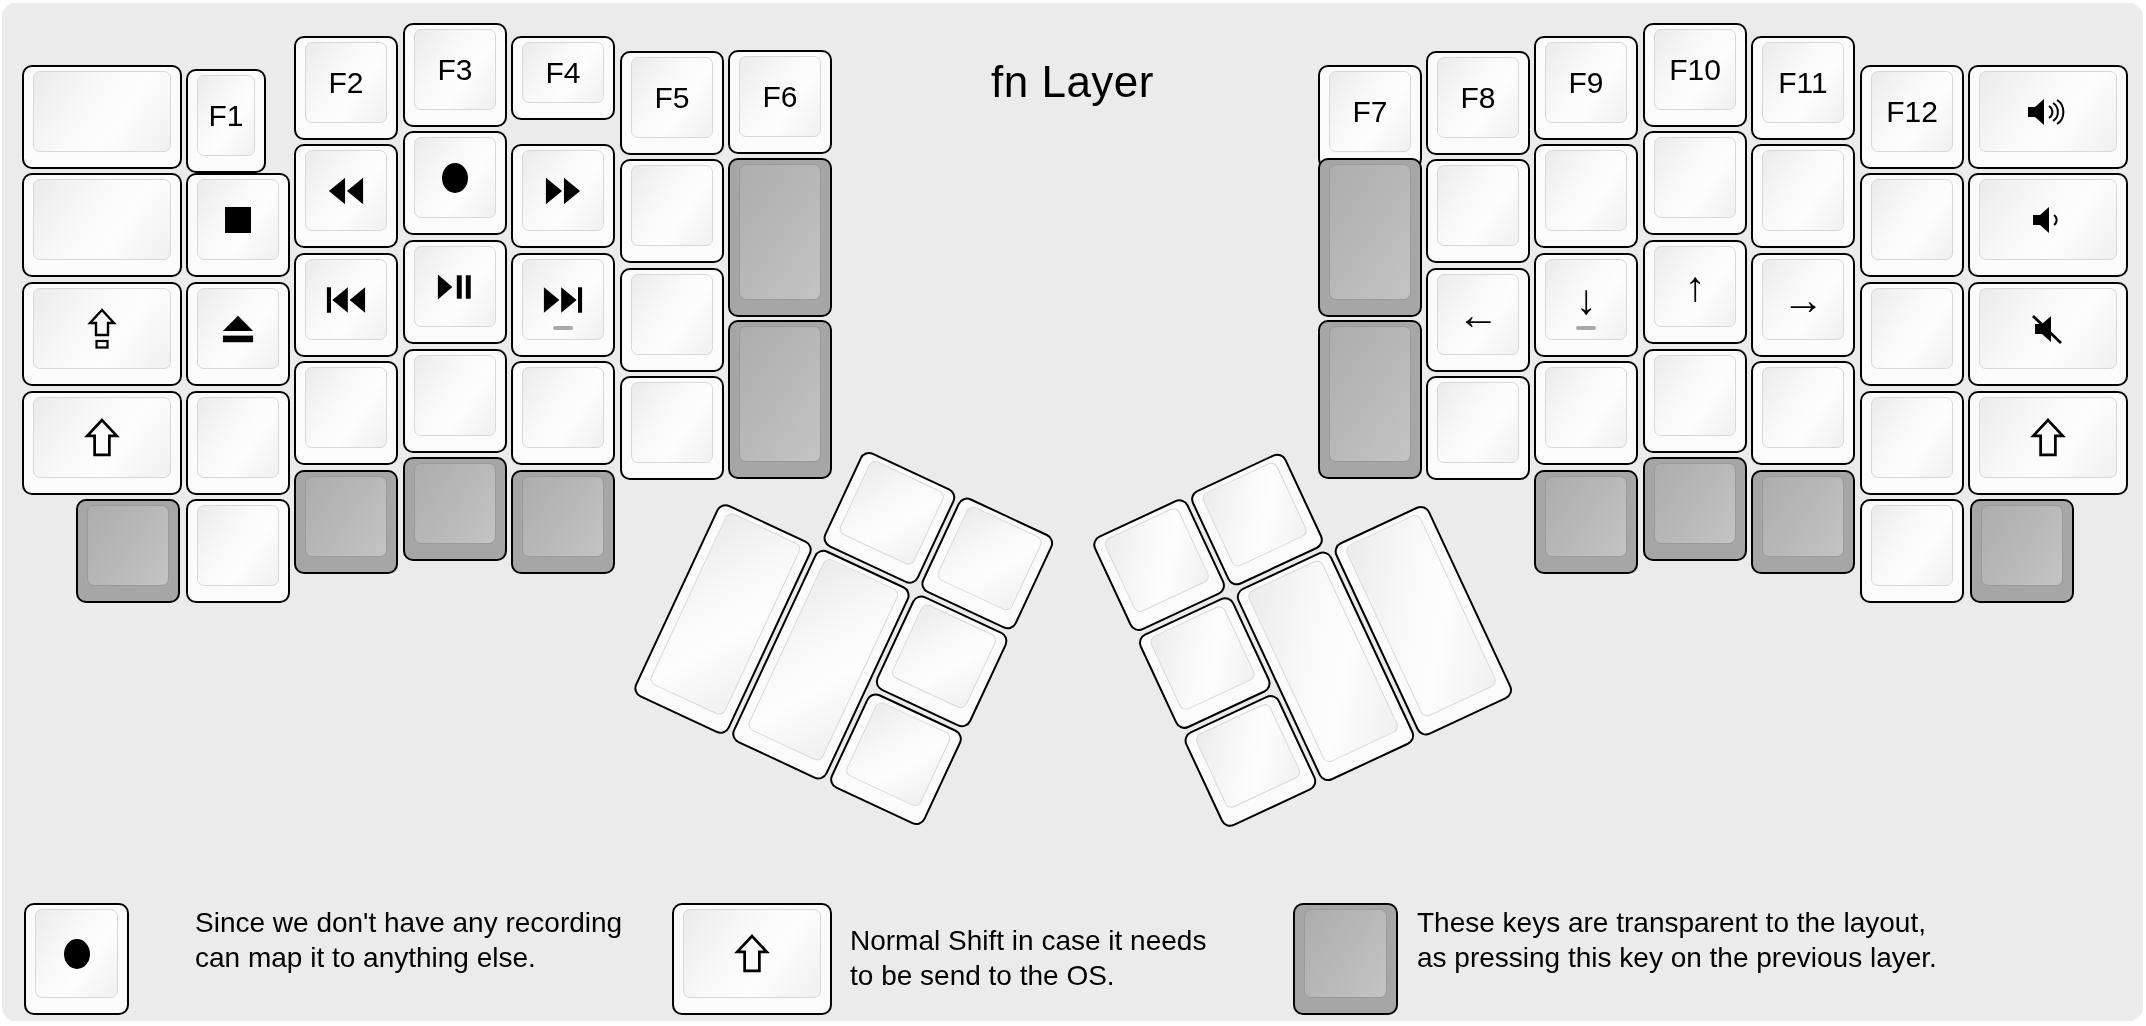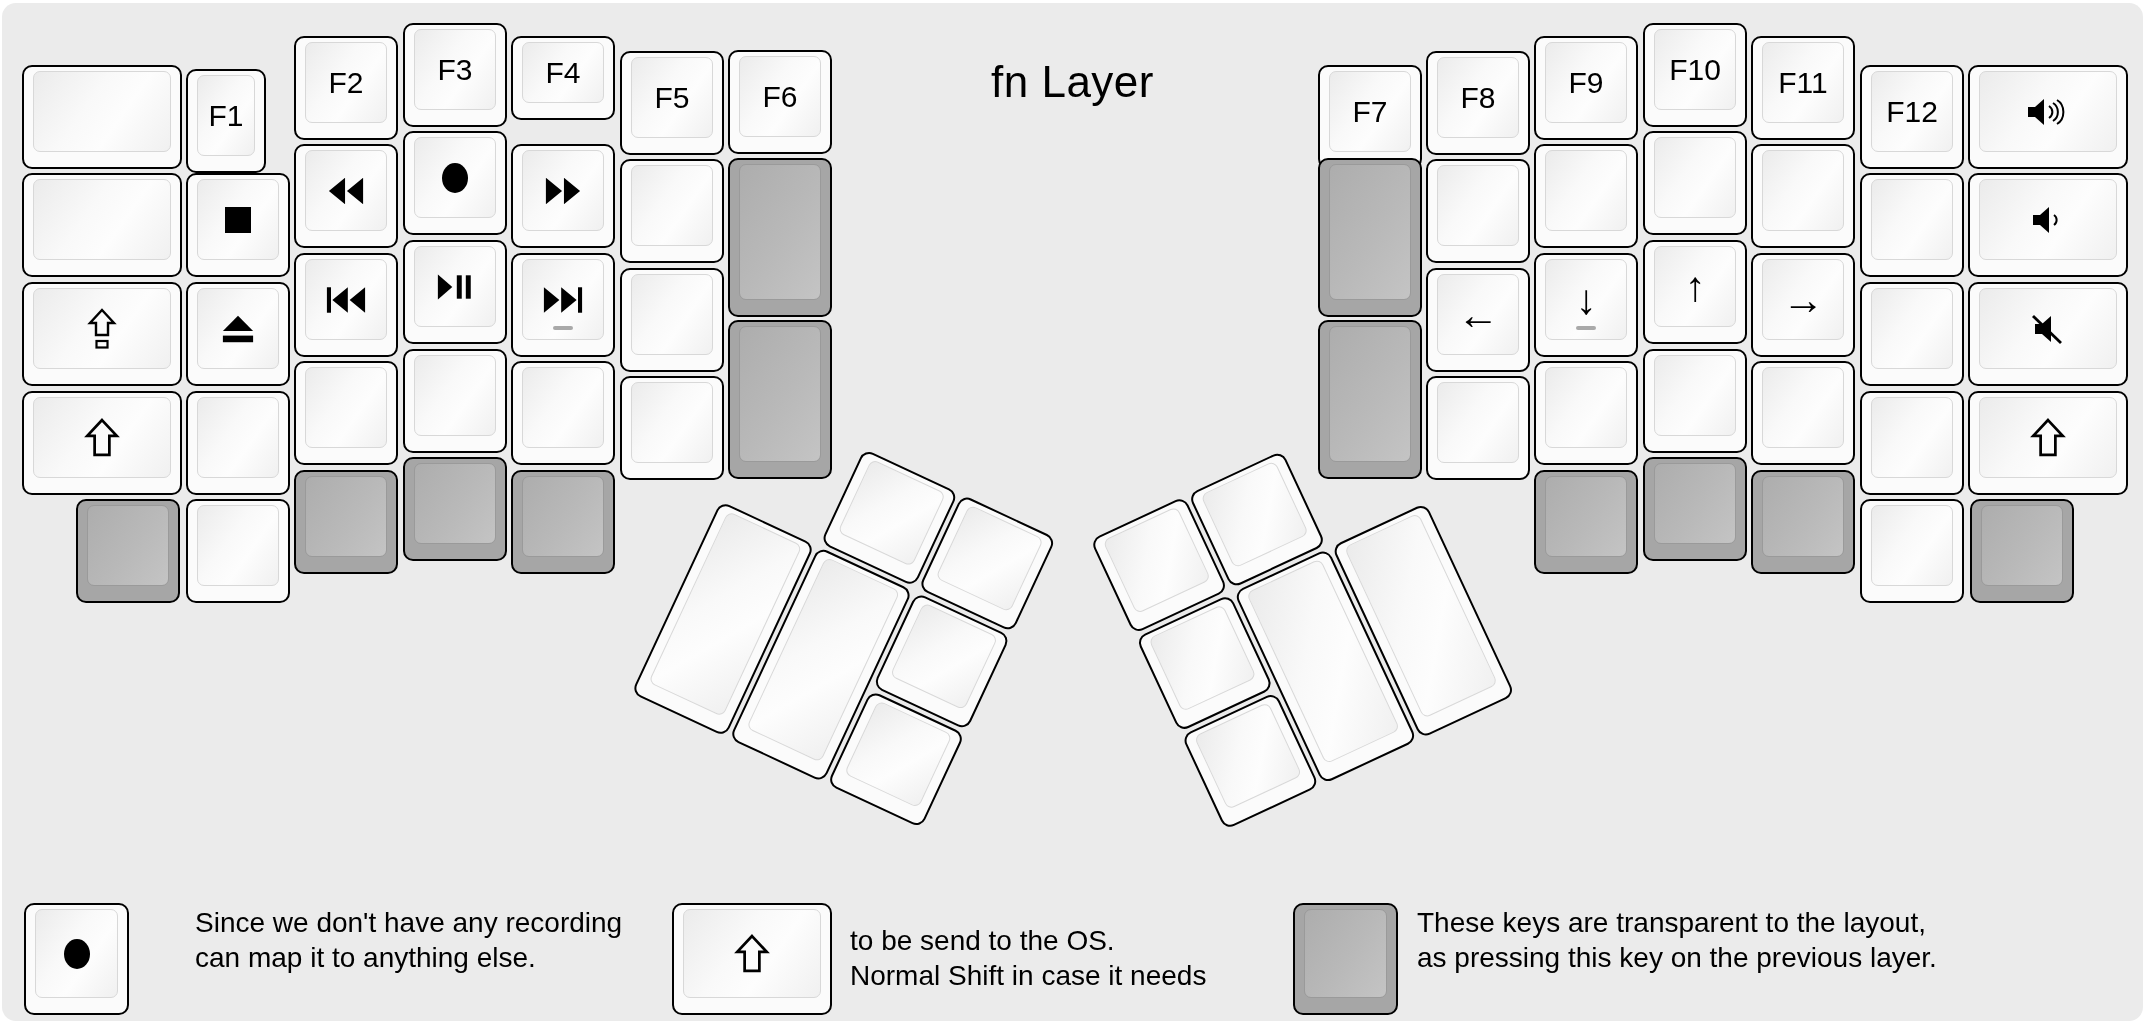--- a/index.html
+++ b/index.html
@@ -419,20 +419,20 @@
       <div class="key" style="left: 216px; top: 108px; width: 104px; height: 212px;">
         <div class="cap"></div>
       </div>
     </div>
 
   <div class="legend-text" style="left:147px;top:902px;margin-left:46px;">
     <div>Since we don't have any recording</div>
     <div>can map it to anything else.</div>
   </div>
   <div class="legend-text" style="left:848px;top:920px;">
+    <div>Normal Shift in case it needs</div>
     <div>to be send to the OS.</div>
-    <div>Normal Shift in case it needs</div>
   </div>
   <div class="legend-text" style="left:1415px;top:902px;">
     <div>These keys are transparent to the layout,</div>
     <div>as pressing this key on the previous layer.</div>
   </div>
 </div>
 
 </body></html>

